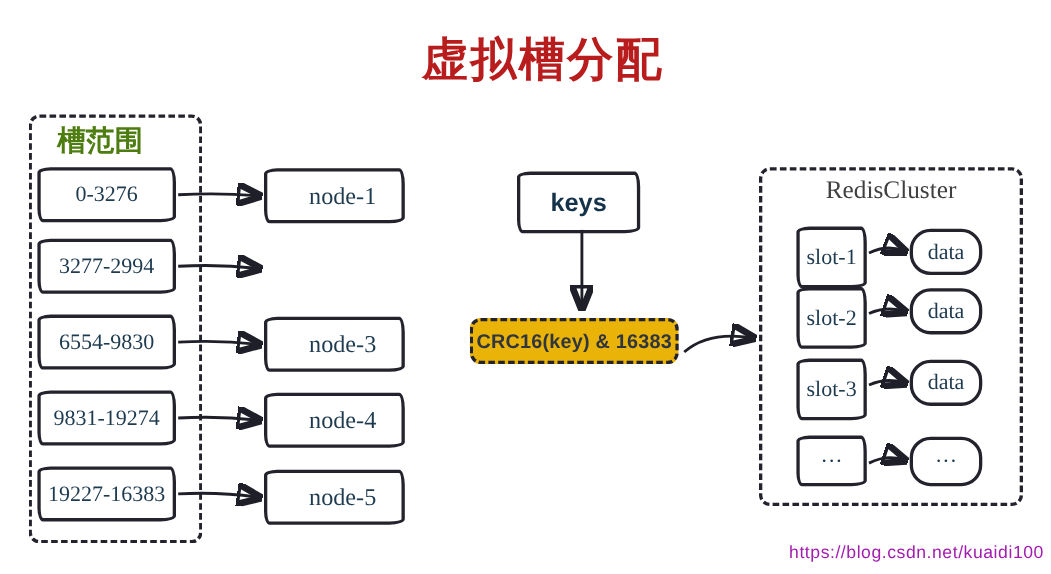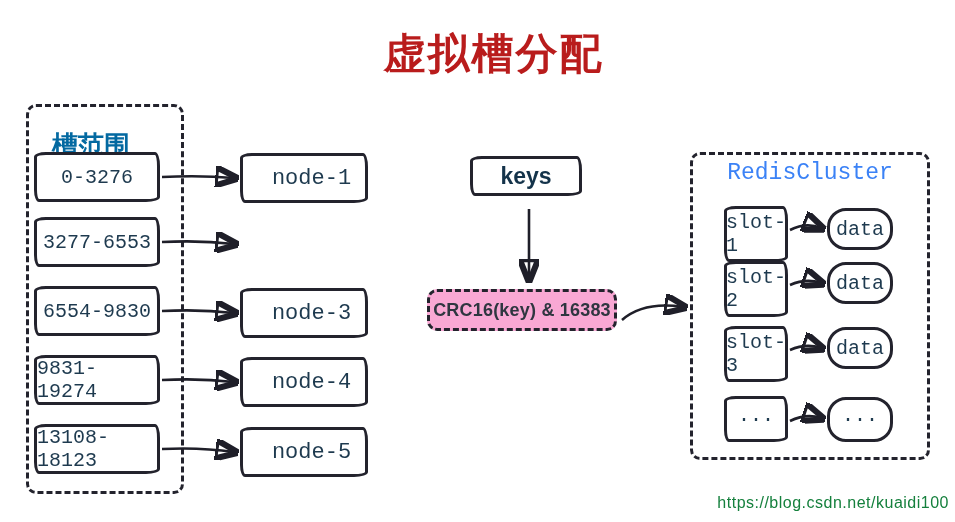--- a/index.html
+++ b/index.html
@@ -12,66 +12,66 @@
     font-size:42px;font-weight:bold;letter-spacing:2px;color:#b91c1c;
     font-family:"Liberation Sans","DejaVu Sans",sans-serif;
   }
   
   .box{
     position:absolute;display:flex;align-items:center;justify-content:center;
     background:#fff;border:3px solid #23232d;
     border-radius:12px 5px 14px 5px / 5px 14px 5px 12px;
     color:#1e3a4f;box-sizing:border-box;
   }
-  .serif{font-family:Liberation Mono, monospace;}
+  .serif{font-family:Liberation Serif, serif;}
   .range-box{left:34px;width:126px;height:50px;font-size:20px;}
   .node-box{left:240px;width:128px;height:50px;font-size:22px;padding-left:15px;}
   .slot-box{left:724px;width:64px;height:56px;font-size:20px;}
   .data-box{left:827px;width:66px;height:42px;font-size:20px;border-radius:19px;}
-  .keys-box{left:470px;top:156px;width:112px;height:40px;font-size:23px;font-weight:bold;color:#14334a;}
+  .keys-box{left:470px;top:156px;width:112px;height:56px;font-size:23px;font-weight:bold;color:#14334a;}
   .crc-box{
     position:absolute;left:427px;top:289px;width:190px;height:42px;box-sizing:border-box;
-    display:flex;align-items:center;justify-content:center;background:#f9a8d4;
+    display:flex;align-items:center;justify-content:center;background:#eab308;
     border:3px dashed #23232d;border-radius:10px;
     font-size:18px;font-weight:600;color:#2f3640;letter-spacing:.2px;
   }
   .dashed-panel{
     position:absolute;border:3px dashed #23232d;border-radius:10px;
     background:transparent;box-sizing:border-box;
   }
   .left-panel{left:26px;top:104px;width:158px;height:390px;}
   .right-panel{left:690px;top:152px;width:240px;height:308px;}
   .panel-label{
-    position:absolute;left:52px;top:110px;font-size:26px;font-weight:bold;color:#0369a1;margin-top:18px;
+    position:absolute;left:52px;top:110px;font-size:26px;font-weight:bold;color:#4d7c0f;
   }
   .cluster-label{
     position:absolute;left:690px;top:160px;width:240px;text-align:center;
-    font-size:23px;color:#3b82f6;
+    font-size:23px;color:#404040;
   }
   .watermark{
-    position:absolute;right:6px;top:494px;font-size:16px;color:#15803d;letter-spacing:.5px;
+    position:absolute;right:6px;top:494px;font-size:16px;color:#a21caf;letter-spacing:.5px;
   }
   .overlay{position:absolute;left:0;top:0;pointer-events:none;}
   .overlay path{stroke:#1f1f29;stroke-width:2.6;fill:none;}
 </style>
 </head>
 <body>
 
 <div class="canvas">
 
   <h1 class="title">虚拟槽分配</h1>
 
   <div class="dashed-panel left-panel"></div>
   <div class="panel-label">槽范围</div>
 
   <div class="box serif range-box" style="top:152px">0-3276</div>
-  <div class="box serif range-box" style="top:217px">3277-6553</div>
+  <div class="box serif range-box" style="top:217px">3277-2994</div>
   <div class="box serif range-box" style="top:286px">6554-9830</div>
   <div class="box serif range-box" style="top:355px">9831-19274</div>
-  <div class="box serif range-box" style="top:424px">13108-18123</div>
+  <div class="box serif range-box" style="top:424px">19227-16383</div>
 
   <div class="box serif node-box" style="top:153px">node-1</div>
   <div class="box serif node-box" style="top:288px">node-3</div>
   <div class="box serif node-box" style="top:357px">node-4</div>
   <div class="box serif node-box" style="top:427px">node-5</div>
 
   <div class="box keys-box">keys</div>
   <div class="crc-box">CRC16(key) &amp; 16383</div>
 
   <div class="dashed-panel right-panel"></div>

